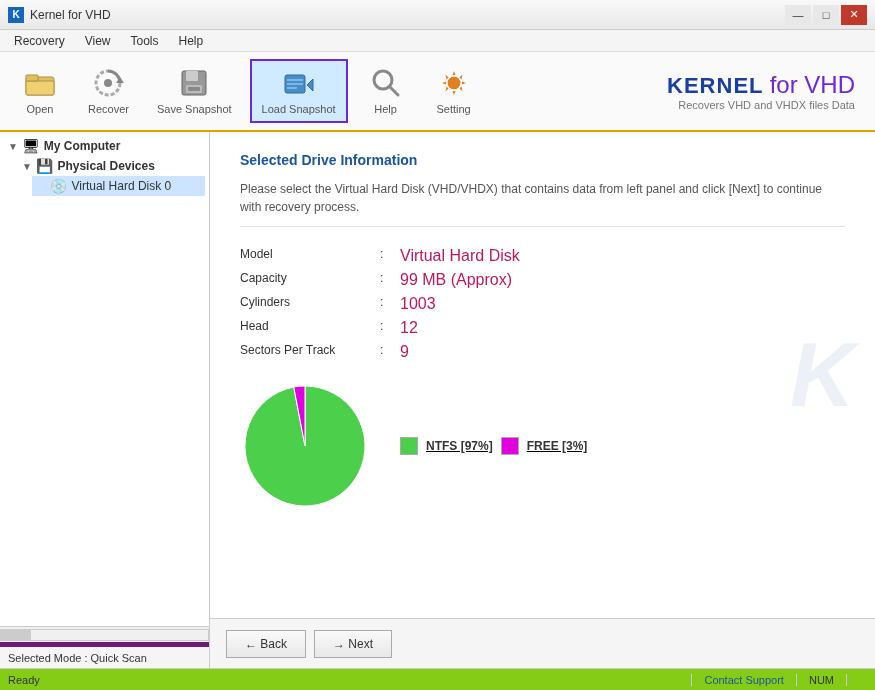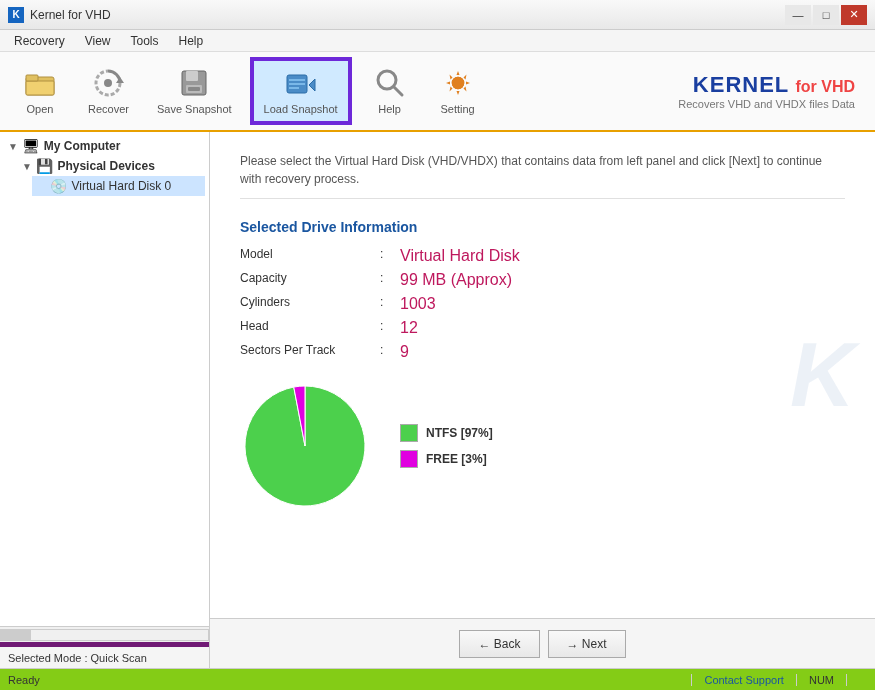--- a/index.html
+++ b/index.html
@@ -94,21 +94,21 @@
       align-items: center;
       gap: 4px;
       padding: 6px 10px;
       cursor: pointer;
       border: none;
       background: transparent;
       color: #555;
       font-size: 11px;
       min-width: 60px;
     }
-    .toolbar-btn.active { background: #d0eaff; border: 4px solid #6d28d9; }
+    .toolbar-btn.active { background: #d0eaff; border: 2px solid #6d28d9; }
     .toolbar-icon {
       width: 32px;
       height: 32px;
       display: flex;
       align-items: center;
       justify-content: center;
     }
     #toolbar-spacer { flex: 1; }
     #logo-area {
       display: flex;
@@ -256,22 +256,22 @@
       align-items: center;
       gap: 30px;
       margin-top: 20px;
     }
     #pie-chart {
       width: 130px;
       height: 130px;
     }
     #legend {
       display: flex;
-      flex-direction: column;
       gap: 8px;
+      text-decoration: underline;
     }
     .legend-item {
       display: flex;
       align-items: center;
       gap: 8px;
       font-size: 12px;
       font-weight: bold;
       color: #333;
     }
     .legend-color {
@@ -294,21 +294,21 @@
       font-style: italic;
     }
 
     
     #bottom-nav {
       height: 50px;
       background: #f5f5f5;
       border-top: 1px solid #ccc;
       display: flex;
       align-items: center;
-      justify-content: center;
+      justify-content: flex-start;
       padding: 0 16px;
       gap: 8px;
     }
     .nav-btn {
       height: 28px;
       padding: 0 18px;
       border: 1px solid #aaa;
       background: linear-gradient(to bottom, #f9f9f9, #e8e8e8);
       cursor: pointer;
       font-size: 12px;
@@ -459,21 +459,21 @@
       </svg>
     </div>
     <span>Setting</span>
   </button>
 
   <div id="toolbar-spacer"></div>
 
   <div id="logo-area">
     <div id="logo-text">
       <span style="font-weight:bold; font-size:22px; color:#1a3fa0; letter-spacing:1px; font-variant:small-caps;">KERNEL</span>
-      <span class="for-vhd" style="font-size:16px; color:#ef4444; font-weight:bold;"> for VHD</span>
+      <span class="for-vhd" style="font-size:24px; color:#6d28d9; font-weight:normal;"> for VHD</span>
     </div>
     <div id="logo-subtitle">Recovers VHD and VHDX files Data</div>
   </div>
 </div>
 
 <div id="main-area">
 
   <div id="left-panel">
     <div id="tree-area">
 
@@ -506,23 +506,23 @@
     <div id="left-status">
       <span>Selected Mode : Quick Scan</span>
     </div>
   </div>
 
   <div id="right-panel">
     <div id="content-area">
 
       <div id="watermark">K</div>
 
+      <div id="drive-info-title">Selected Drive Information</div>
+
       <div id="instruction-text">Please select the Virtual Hard Disk (VHD/VHDX) that contains data from left panel and click [Next] to continue with recovery process.</div>
-
-      <div id="drive-info-title">Selected Drive Information</div>
 
       <div id="drive-info-table">
         <div class="drive-info-row">
           <span class="drive-info-label">Model</span>
           <span class="drive-info-colon">:</span>
           <span class="drive-info-value">Virtual Hard Disk</span>
         </div>
         <div class="drive-info-row">
           <span class="drive-info-label">Capacity</span>
           <span class="drive-info-colon">:</span>

